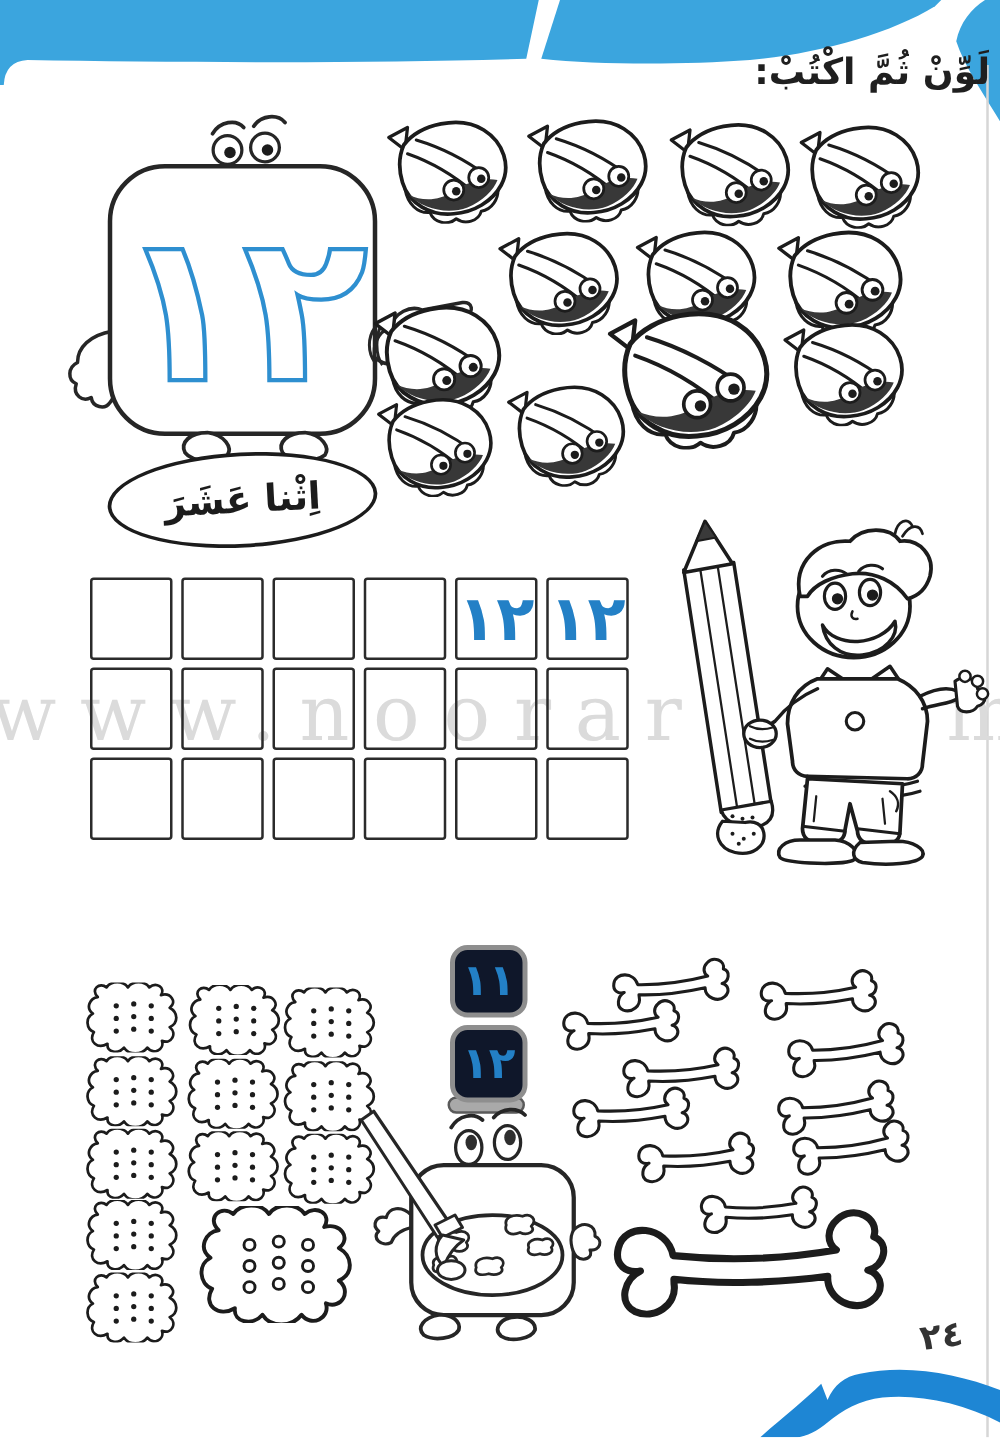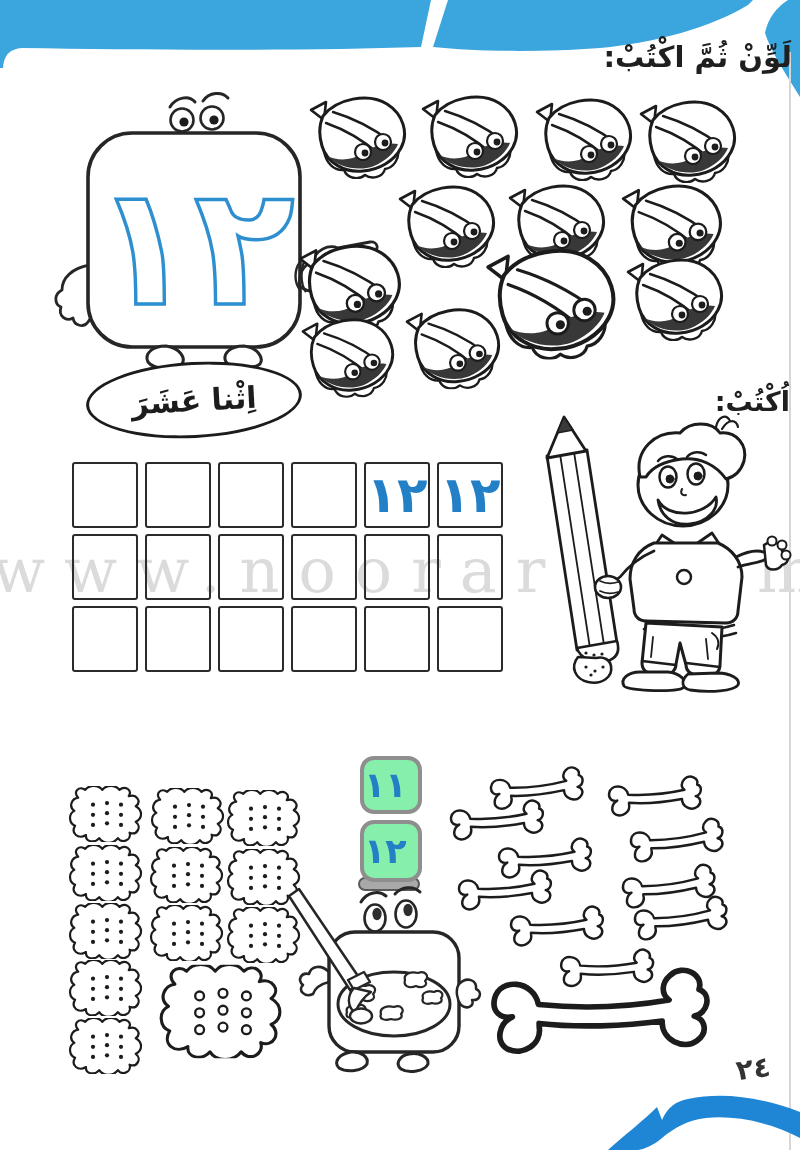--- a/index.html
+++ b/index.html
@@ -18,22 +18,22 @@
   .char-svg{position:absolute;z-index:2;overflow:visible;}
   .oval{position:absolute;left:86px;top:362px;width:210px;height:70px;border:3px solid #1c1c1c;
         border-radius:50%;background:#fff;z-index:3;display:flex;align-items:center;justify-content:center;
         transform:rotate(-3deg);}
   .oval span{font-size:30px;font-weight:bold;direction:rtl;color:#1c1c1c;}
   .write-grid{position:absolute;left:72px;top:462px;display:grid;z-index:2;
               grid-template-columns:repeat(6,66px);grid-auto-rows:66px;gap:6px 7px;}
   .cell{border:2.5px solid #2b2b2b;border-radius:3px;background:transparent;
         display:flex;align-items:center;justify-content:center;}
   .cell span{font-size:50px;font-weight:bold;color:#2380C6;letter-spacing:-2px;line-height:1;}
-  .num-box{position:absolute;border:4.5px solid #8E8E8E;border-radius:14px;background:#86efac;z-index:3;
-           display:flex;align-items:center;}
+  .num-box{position:absolute;border:4.5px solid #8E8E8E;border-radius:14px;background:#0f172a;z-index:3;
+           display:flex;align-items:center;justify-content:center;}
   .num-box span{font-size:35px;font-weight:bold;color:#2380C6;line-height:1;}
   #box11{left:360px;top:756px;width:54px;height:50px;}
   #box12{left:360px;top:820px;width:54px;height:54px;}
   .sprite{position:absolute;z-index:2;overflow:visible;}
   .layer{position:absolute;left:0;top:0;width:0;height:0;z-index:2;}
 </style>
 </head>
 <body>
 
 <div class="page">
@@ -114,21 +114,20 @@
         <use href="#sym-shell"></use>
       </svg>
       <svg viewBox="0 0 100 84" class="sprite" style="left: 300px; top: 317px; width: 96px; height: 80.64px;">
         <use href="#sym-shell"></use>
       </svg>
       <svg viewBox="0 0 100 84" class="sprite" style="left: 404px; top: 307px; width: 98px; height: 82.32px;">
         <use href="#sym-shell"></use>
       </svg>
     </div>
 
-  <div class="arabic write-label">اُكْتُبْ:</div>
 
   <div class="write-grid" id="write-grid">
       <div class="cell"></div>
       <div class="cell"></div>
       <div class="cell"></div>
       <div class="cell"></div>
       <div class="cell">
         <span>١٢</span>
       </div>
       <div class="cell">

